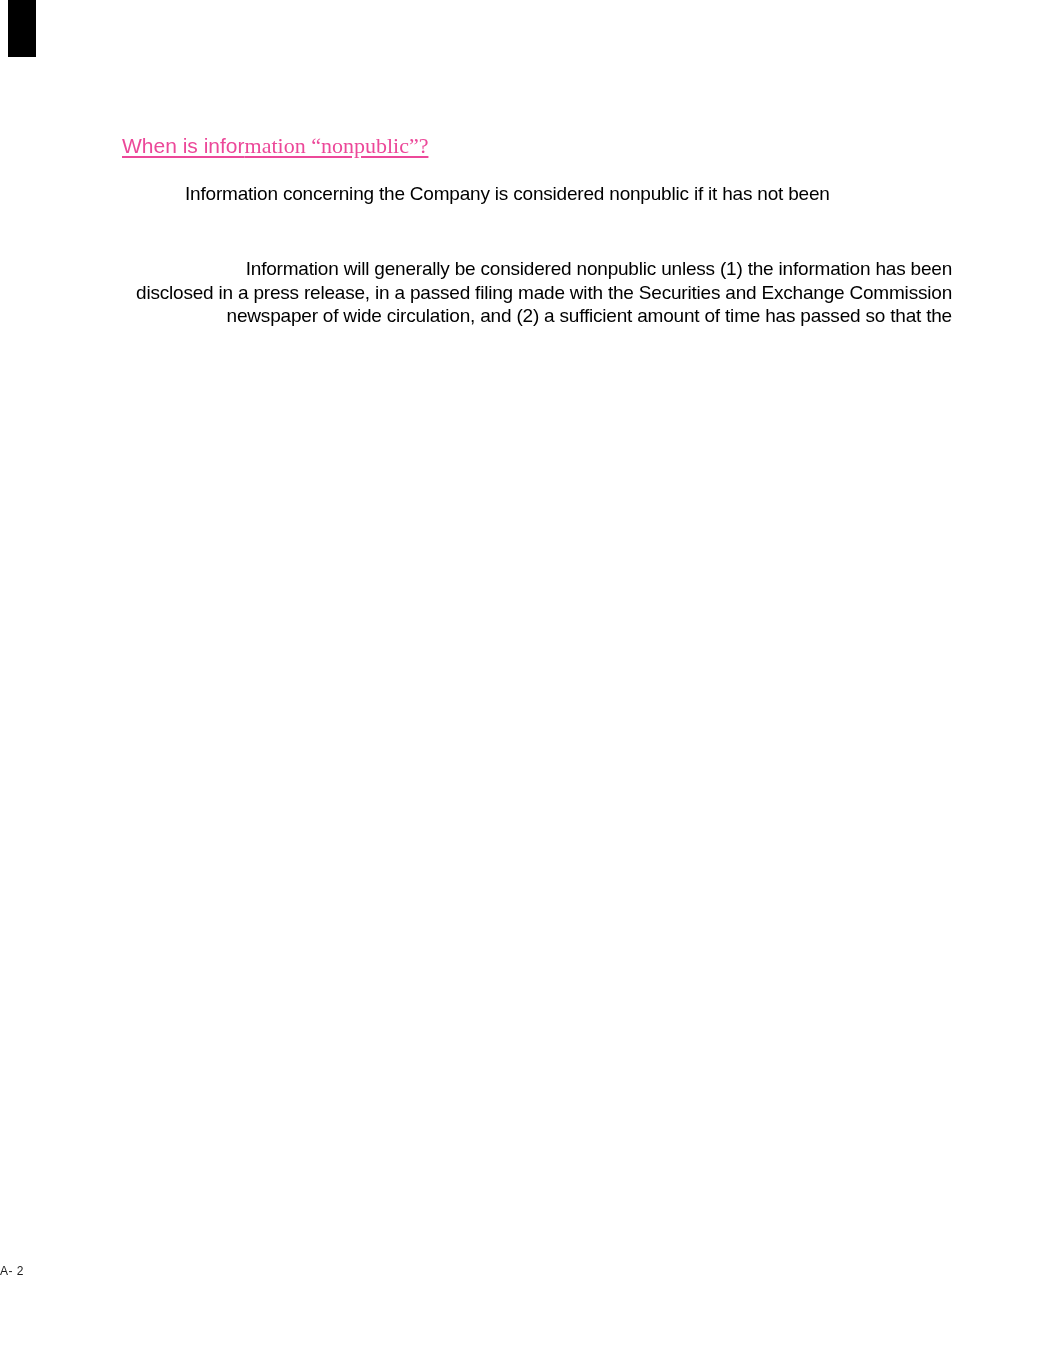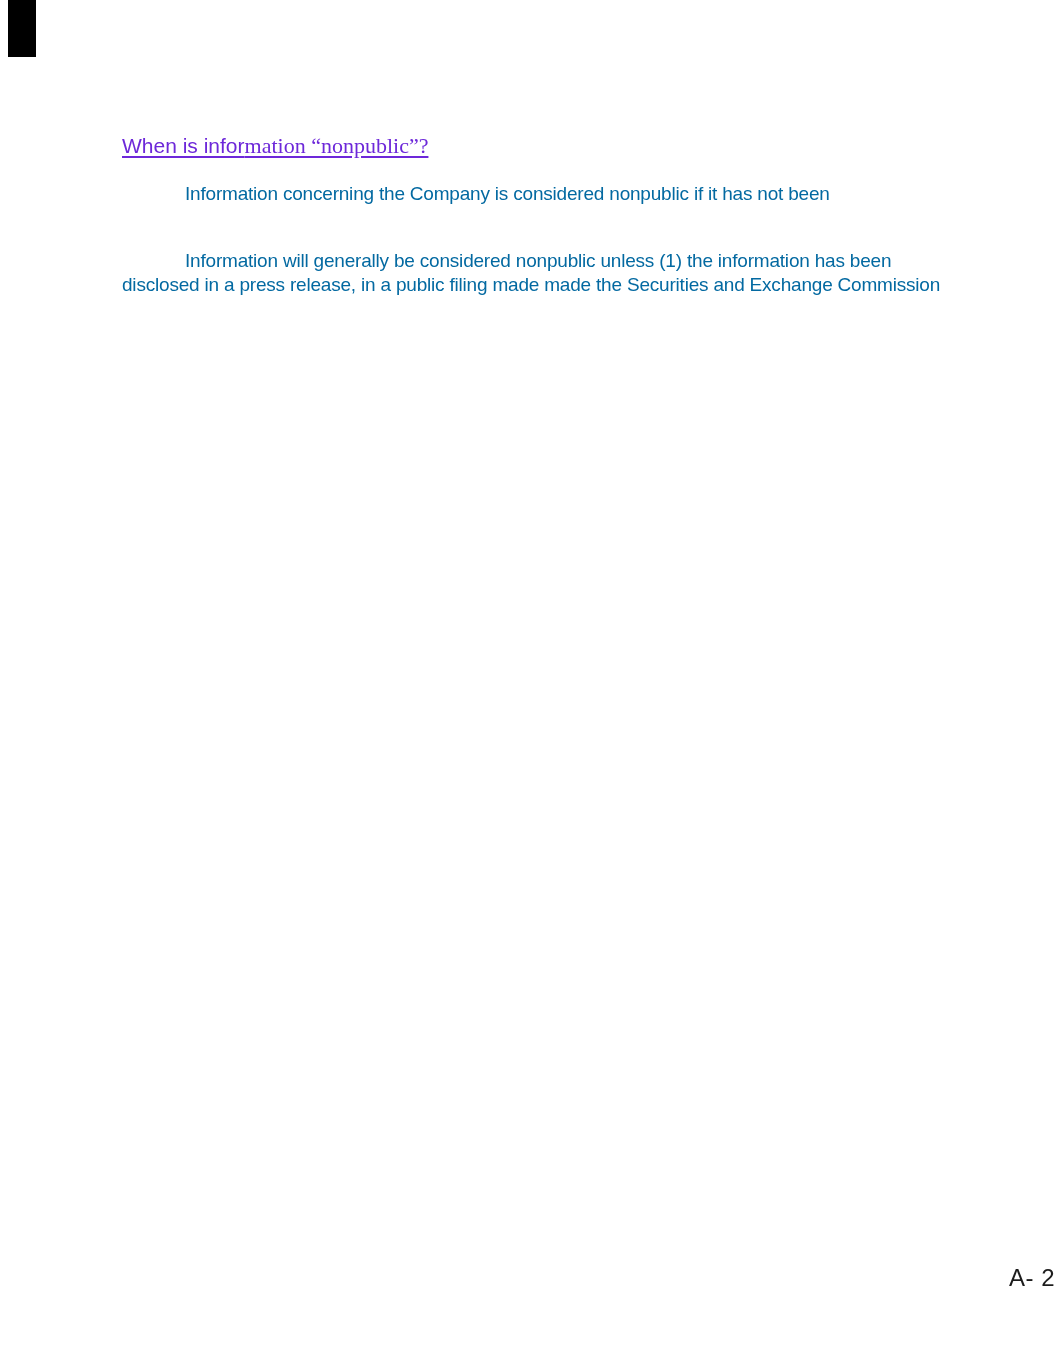--- a/index.html
+++ b/index.html
@@ -27,50 +27,50 @@
   .heading {
     position: absolute;
     left: 122px;
     top: 134px;
     font-size: 21px;
     line-height: 24px;
     font-weight: 400;
     text-decoration: underline;
     text-underline-offset: 3px;
     white-space: nowrap;
-    color: #6d28d9;
+    color: #ec4899;
   }
   .heading .serif-part {
     font-family: "Liberation Serif", serif;
     font-size: 22px;
   }
   .para {
     position: absolute;
     left: 122px;
     width: 830px;
   }
   .para-1 { top: 182px; }
-  .para-2 { top: 249px; }
+  .para-2 { top: 257px; text-align: right; }
   .line {
     font-size: 19px;
     line-height: 23.5px;
     letter-spacing: -0.2px;
     white-space: nowrap;
-    color: #0369a1;
+    color: #000000;
   }
   .line.indent {
     padding-left: 63px;
   }
   .footer {
     position: absolute;
     left: 0;
     top: 1264px;
     width: 1055px;
-    text-align: right;
-    font-size: 24px;
+    text-align: left;
+    font-size: 12px;
     letter-spacing: 0.5px;
     color: #1c1c1c;
   }
 </style>
 </head>
 <body>
 
 <div class="page">
 
   <div class="scan-mark"></div>
@@ -78,18 +78,19 @@
   <div class="heading">
     <span class="sans-part">When is infor</span><span class="serif-part">mation “nonpublic”?</span>
   </div>
 
   <div class="para para-1">
     <div class="line indent">Information concerning the Company is considered nonpublic if it has not been</div>
   </div>
 
   <div class="para para-2">
     <div class="line indent">Information will generally be considered nonpublic unless (1) the information has been</div>
-    <div class="line">disclosed in a press release, in a public filing made made the Securities and Exchange Commission</div>
+    <div class="line">disclosed in a press release, in a passed filing made with the Securities and Exchange Commission</div>
+    <div class="line">newspaper of wide circulation, and (2) a sufficient amount of time has passed so that the</div>
   </div>
 
   <div class="footer">A- 2</div>
 
 </div>
 
 </body></html>

